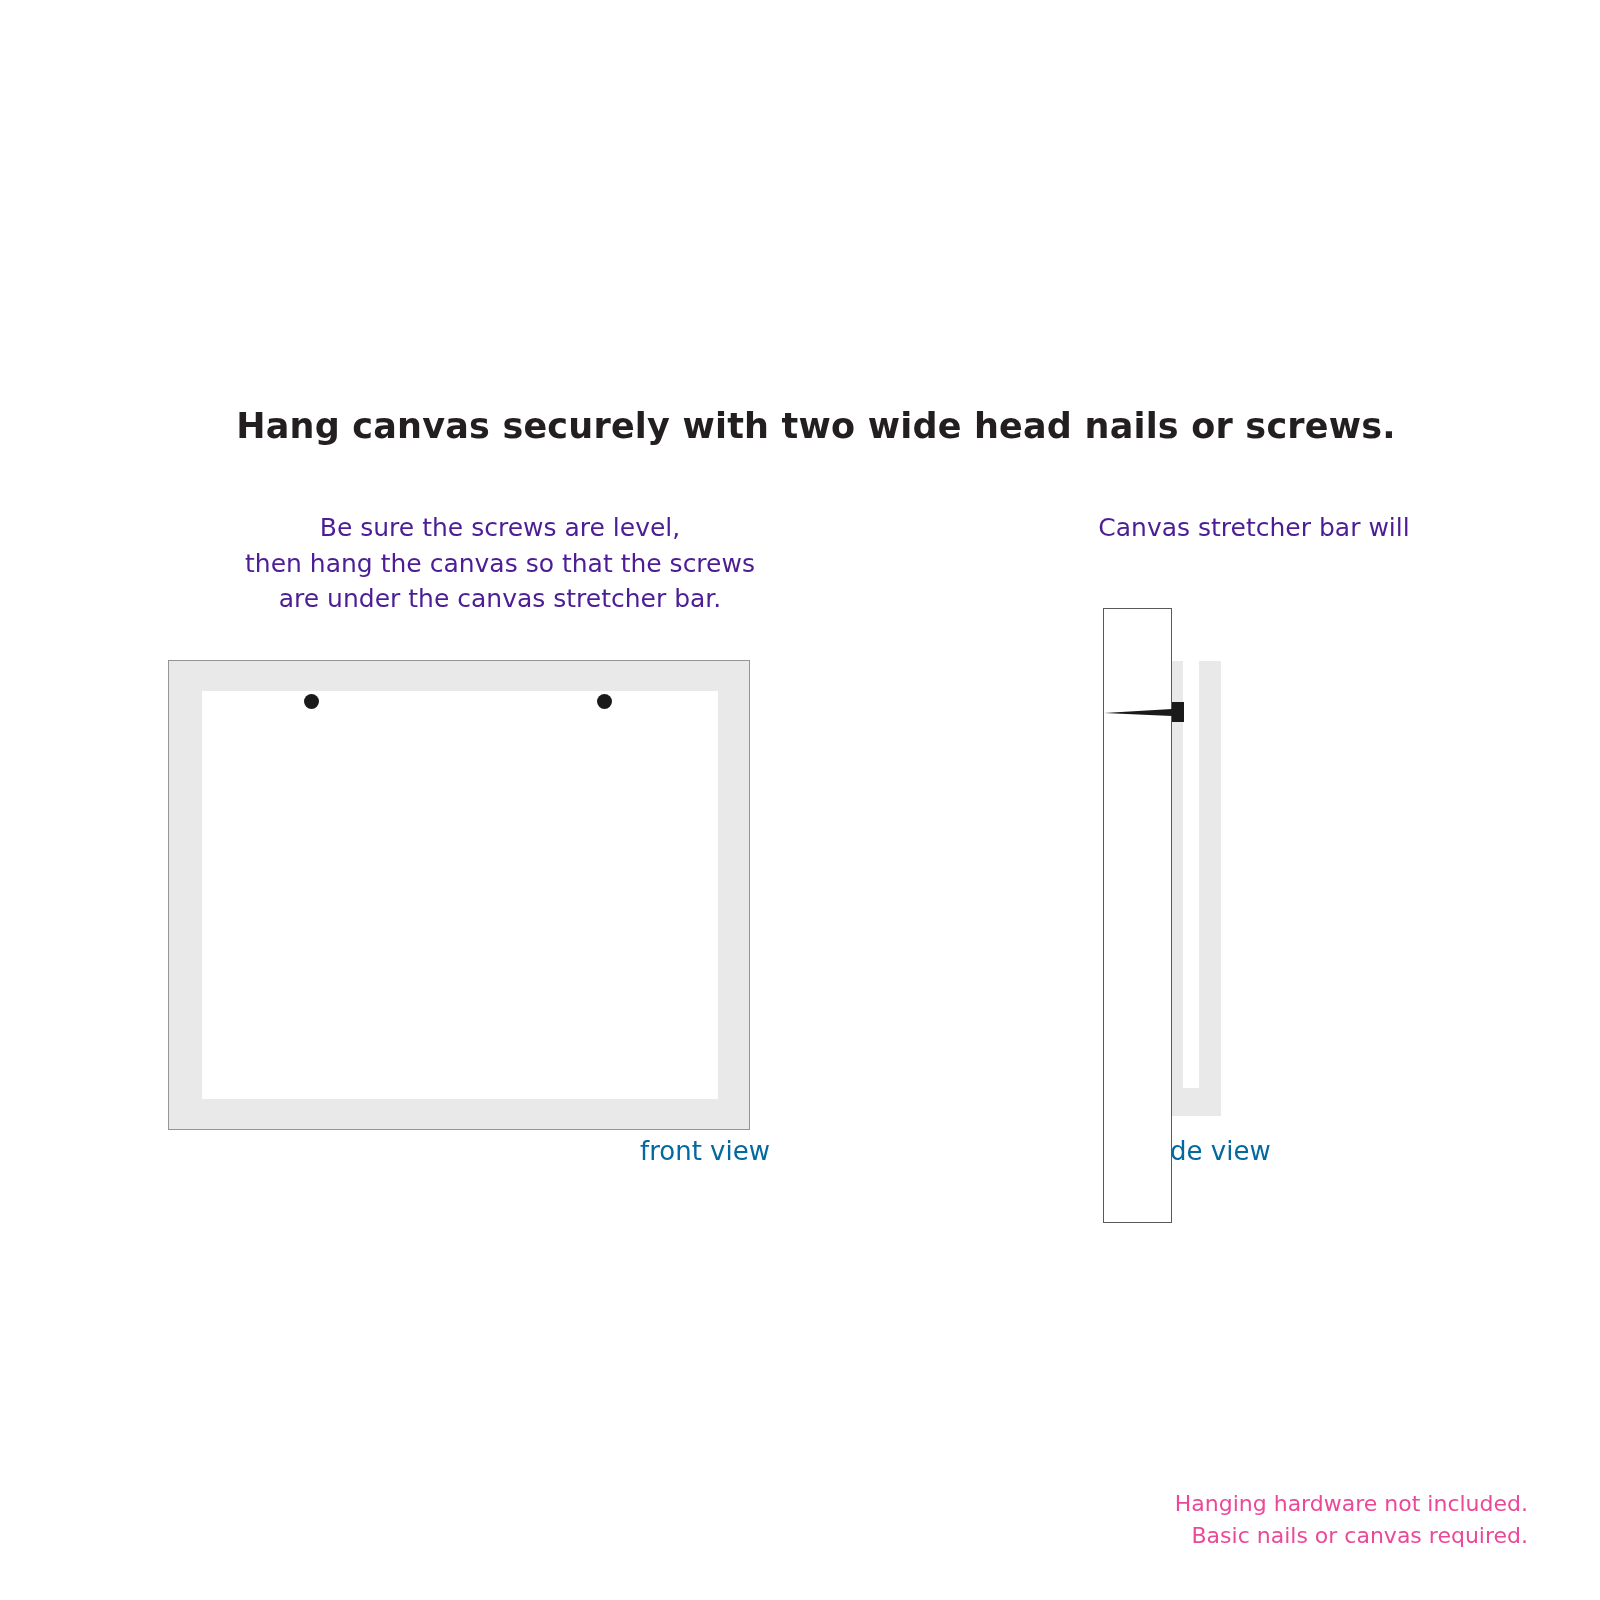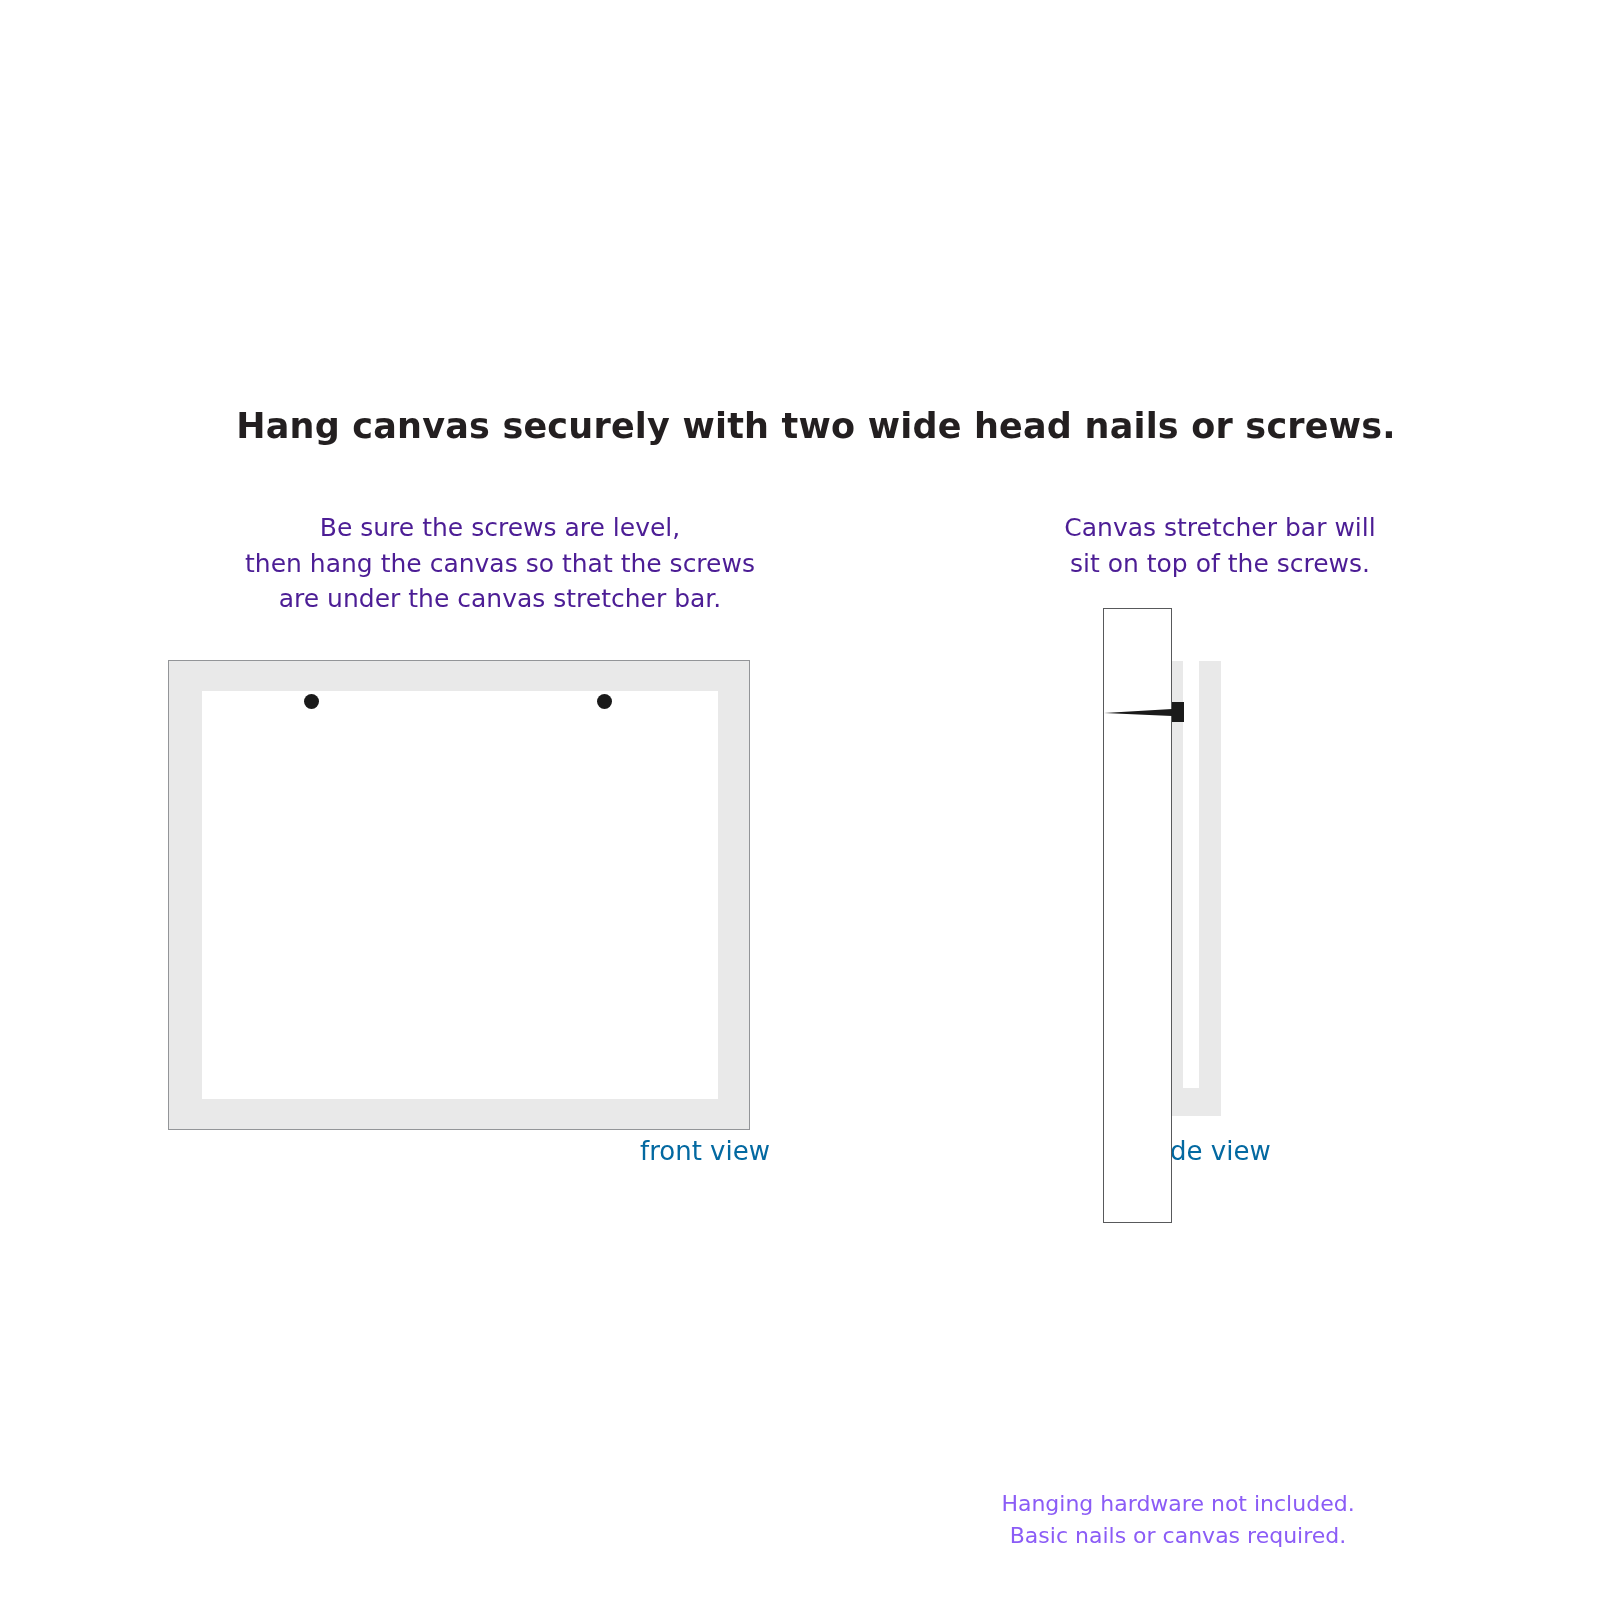--- a/index.html
+++ b/index.html
@@ -46,21 +46,21 @@
     font-weight: 400;
   }
 
   .caption-left {
     left: 120px;
     top: 510px;
     width: 760px;
   }
 
   .caption-right {
-    left: 880px;
+    left: 914px;
     top: 510px;
     width: 680px;
   }
 
   .view-label {
     position: absolute;
     font-size: 26px;
     color: #0369a1;
   }
 
@@ -145,24 +145,24 @@
     width: 86px;
     height: 24px;
     z-index: 5;
   }
 
   .footer-note {
     position: absolute;
     right: 72px;
     bottom: 48px;
     width: 700px;
-    text-align: center;
+    text-align: right;
     font-size: 22px;
     line-height: 1.45;
-    color: #8b5cf6;
+    color: #ec4899;
   }
 </style>
 </head>
 <body>
 
 <div id="page">
 
   <h1 class="headline">Hang canvas securely with two wide head nails or screws.</h1>
 
   <div class="caption caption-left">
@@ -174,21 +174,20 @@
   <div class="front-view">
     <div class="front-inner"></div>
   </div>
   <div class="screw-dot screw-left"></div>
   <div class="screw-dot screw-right"></div>
 
   <div class="view-label label-front">front view</div>
 
   <div class="caption caption-right">
     <div>Canvas stretcher bar will</div>
-    <div>sit on top of the screws.</div>
   </div>
 
   <div class="canvas-side-outer"></div>
   <div class="canvas-side-inner"></div>
   <div class="wall-strip"></div>
 
   <svg class="nail" viewBox="0 0 86 24">
     <polygon points="0,13 68,9 68,2 80,2 80,22 68,22 68,16" fill="#1a1a1a"></polygon>
   </svg>
 

